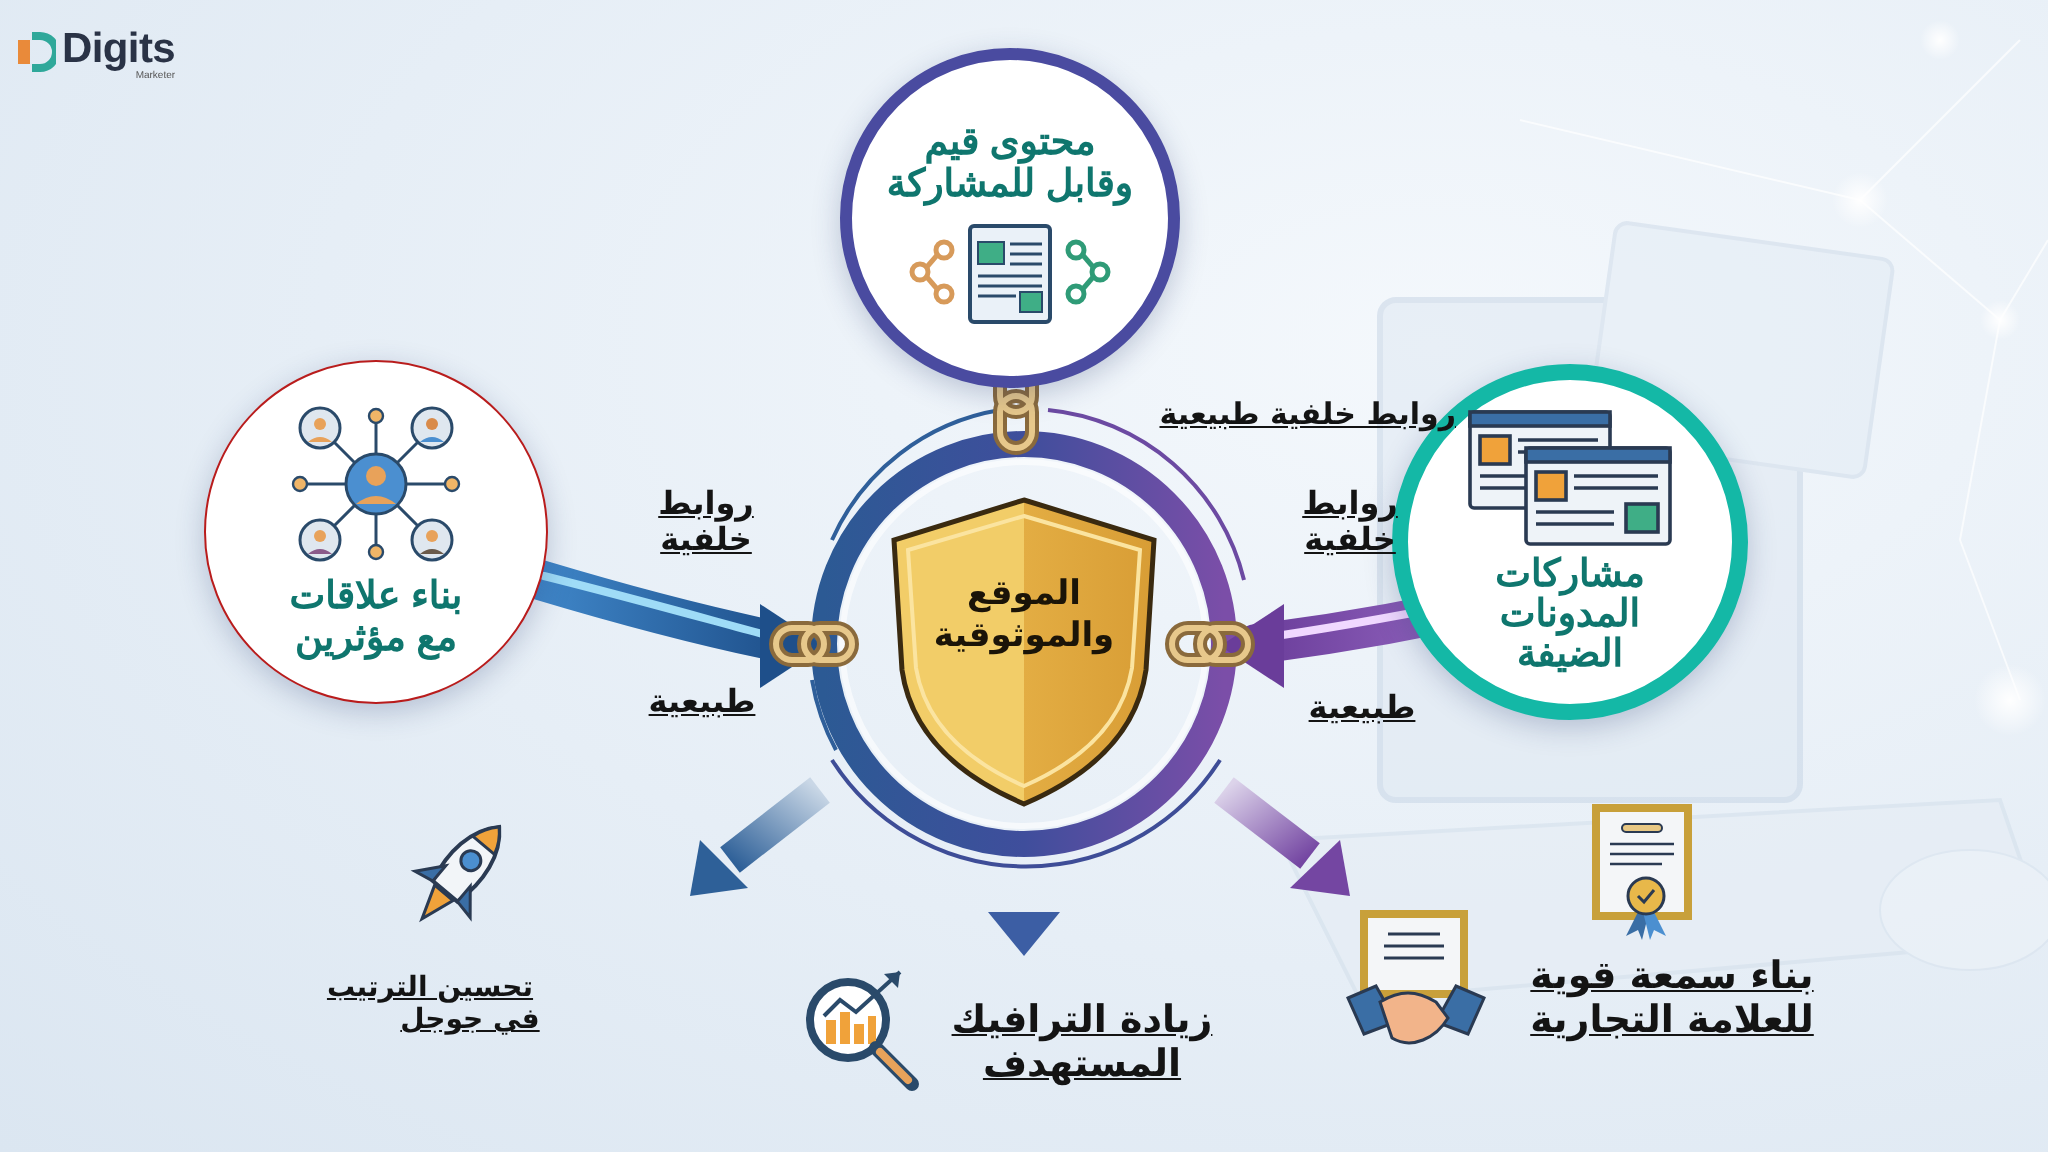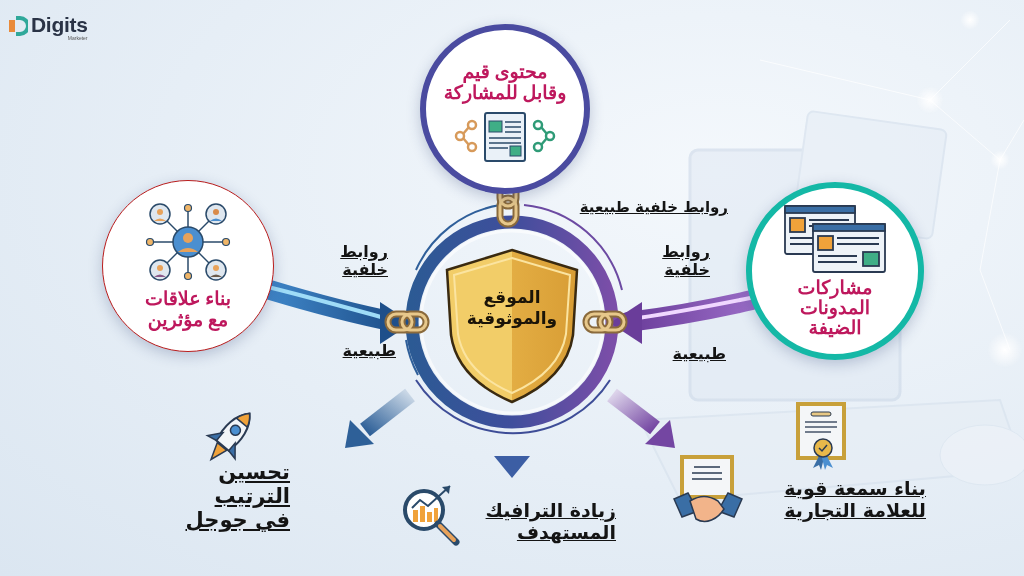--- a/index.html
+++ b/index.html
@@ -18,28 +18,28 @@
   .logo-text { display: flex; flex-direction: column; line-height: 1; }
   .logo-title { font-family: "Liberation Sans", sans-serif; font-weight: bold; font-size: 21px; color: #2a3346; letter-spacing: -0.3px; }
   .logo-sub { font-family: "Liberation Sans", sans-serif; font-size: 5px; color: #555; align-self: flex-end; margin-top: 1px; }
 
   .circle {
     position: absolute; border-radius: 50%; background: #ffffff;
     display: flex; flex-direction: column; align-items: center; justify-content: center;
     box-shadow: 0 4px 14px rgba(40,60,110,0.25);
   }
   .ctext {
-    direction: rtl; text-align: center; font-weight: bold; color: #be185d;
-    font-family: Liberation Serif, serif; line-height: 1.12;
+    direction: rtl; text-align: center; font-weight: bold; color: #0f766e;
+    font-family: Liberation Sans, sans-serif; line-height: 1.12;
   }
   .label {
     position: absolute; direction: rtl; text-align: right; font-weight: bold;
     color: #141414; font-family: "DejaVu Sans", sans-serif; line-height: 1.15; text-decoration: underline;
   }
-  .label-c { }
+  .label-c { text-align: center; }
   .shield-text {
     position: absolute; direction: rtl; text-align: center; font-weight: bold;
     color: #1b1408; font-size: 17px; line-height: 1.22;
   }
 </style>
 </head>
 <body>
 
 <svg class="bg" viewBox="0 0 1024 576">
   <defs>
@@ -230,21 +230,21 @@
       <path d="M12 75 Q18 70 24 75 Z" fill="#8a5a8a"></path>
         <path d="M68 75 Q74 70 80 75 Z" fill="#6a5a4a"></path>
       </g>
   </svg>
   <div class="ctext" style="font-size:19px; margin-top:6px;">
     <div>بناء علاقات</div>
     <div>مع مؤثرين</div>
   </div>
 </div>
 
-<div class="circle" style="left:746px; top:182px; width:178px; height:178px; border:6px solid #14b8a6;">
+<div class="circle" style="left:696px; top:182px; width:178px; height:178px; border:8px solid #14b8a6;">
   <svg width="104" height="70" viewBox="0 0 104 70">
     <g stroke="#2a3a52" stroke-width="1.8">
       <rect x="2" y="2" width="70" height="48" rx="2" fill="#eef3f8"></rect>
       <rect x="2" y="2" width="70" height="7" fill="#3a6ea5"></rect>
       <rect x="7" y="14" width="15" height="14" fill="#f0a23a"></rect>
       <line x1="26" y1="16" x2="66" y2="16"></line>
         <line x1="26" y1="22" x2="66" y2="22"></line>
       <line x1="7" y1="34" x2="66" y2="34"></line>
         <line x1="7" y1="40" x2="66" y2="40"></line>
       <rect x="30" y="20" width="72" height="48" rx="2" fill="#eef3f8"></rect>
@@ -286,21 +286,21 @@
 <svg class="abs" style="left:195px; top:402px;" width="68" height="72" viewBox="0 0 68 72">
   <g transform="rotate(40 34 36)">
     <path d="M34 4 C44 14 46 30 42 46 L26 46 C22 30 24 14 34 4 Z" fill="#f2f5f8" stroke="#2a3a52" stroke-width="2"></path>
     <path d="M34 4 C38 8 40 12 41 16 L27 16 C28 12 30 8 34 4 Z" fill="#f0a23a" stroke="#2a3a52" stroke-width="1.5"></path>
     <circle cx="34" cy="26" r="5" fill="#4b8fd0" stroke="#2a3a52" stroke-width="1.5"></circle>
     <path d="M26 36 L16 48 L26 46 Z" fill="#3a6ea5" stroke="#2a3a52" stroke-width="1.5"></path>
     <path d="M42 36 L52 48 L42 46 Z" fill="#3a6ea5" stroke="#2a3a52" stroke-width="1.5"></path>
     <path d="M28 47 L34 64 L40 47 Z" fill="#f0a23a" stroke="#2a3a52" stroke-width="1.5"></path>
   </g>
 </svg>
-<div class="label label-c" style="left:140px; top:460px; width:150px; font-size:21px;">
+<div class="label label-c" style="left:140px; top:486px; width:150px; font-size:14px;">
   <div>تحسين الترتيب</div>
   <div style="padding-left:40px;">في جوجل</div>
 </div>
 
 <svg class="abs" style="left:400px; top:482px;" width="66" height="66" viewBox="0 0 66 66">
   <circle cx="24" cy="28" r="19" fill="#ffffff" stroke="#2a4a6a" stroke-width="4"></circle>
   <rect x="13" y="28" width="5" height="12" fill="#f0a23a"></rect>
   <rect x="20" y="24" width="5" height="16" fill="#f0a23a"></rect>
   <rect x="27" y="30" width="5" height="10" fill="#f0a23a"></rect>
   <rect x="34" y="26" width="4" height="14" fill="#f0a23a"></rect>

